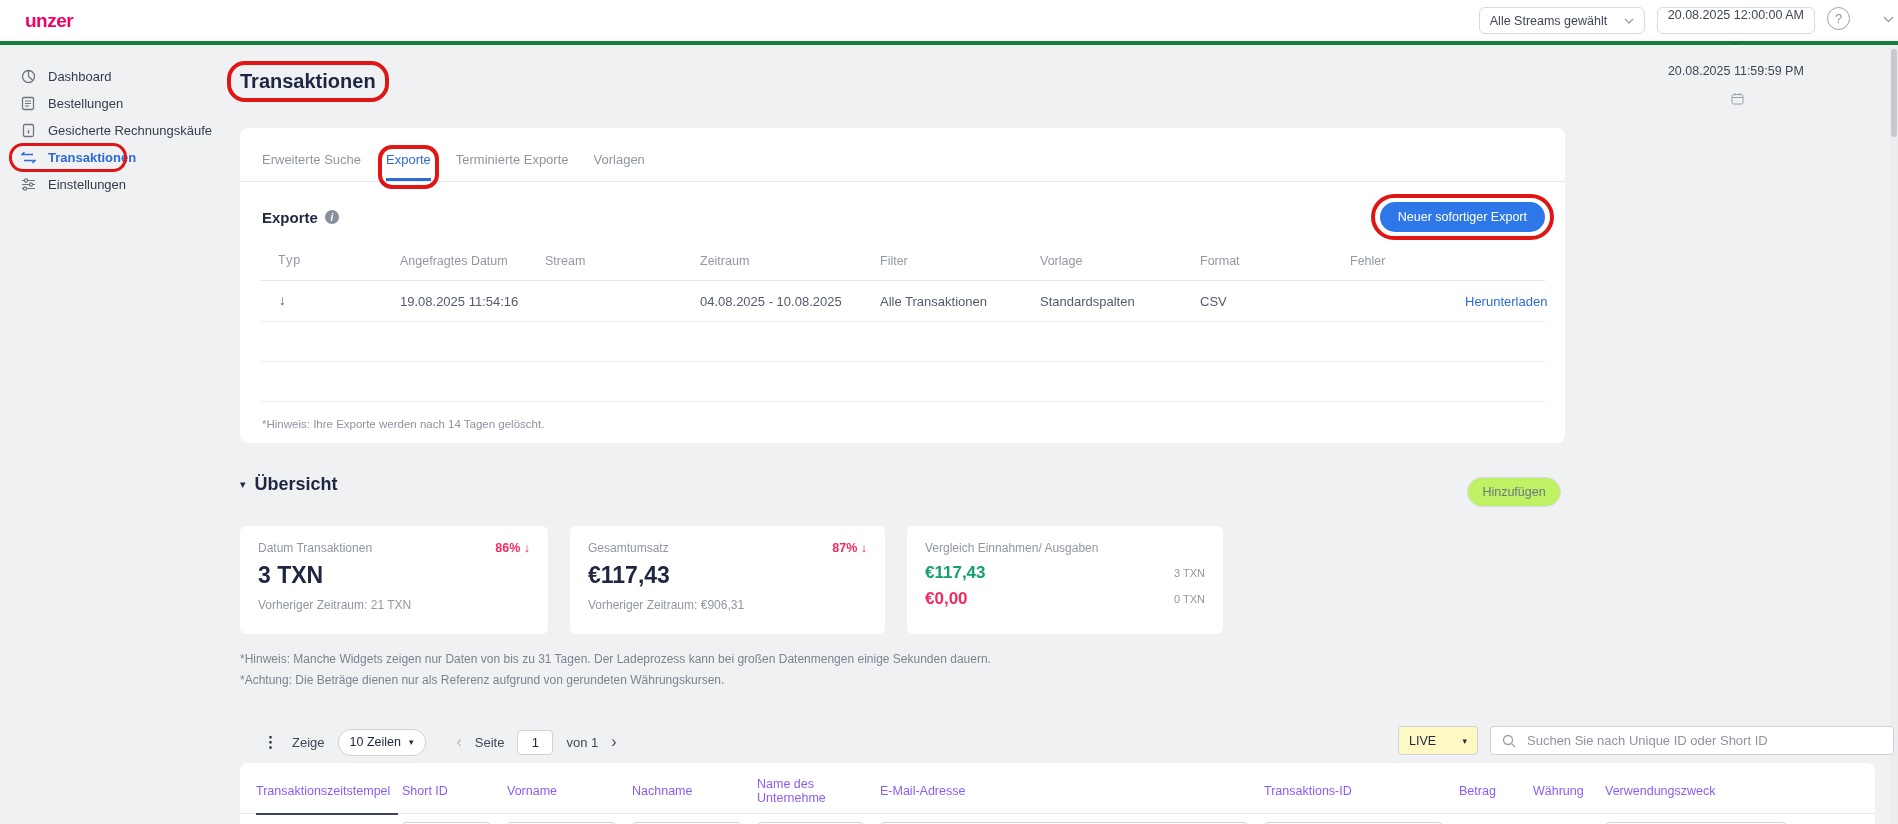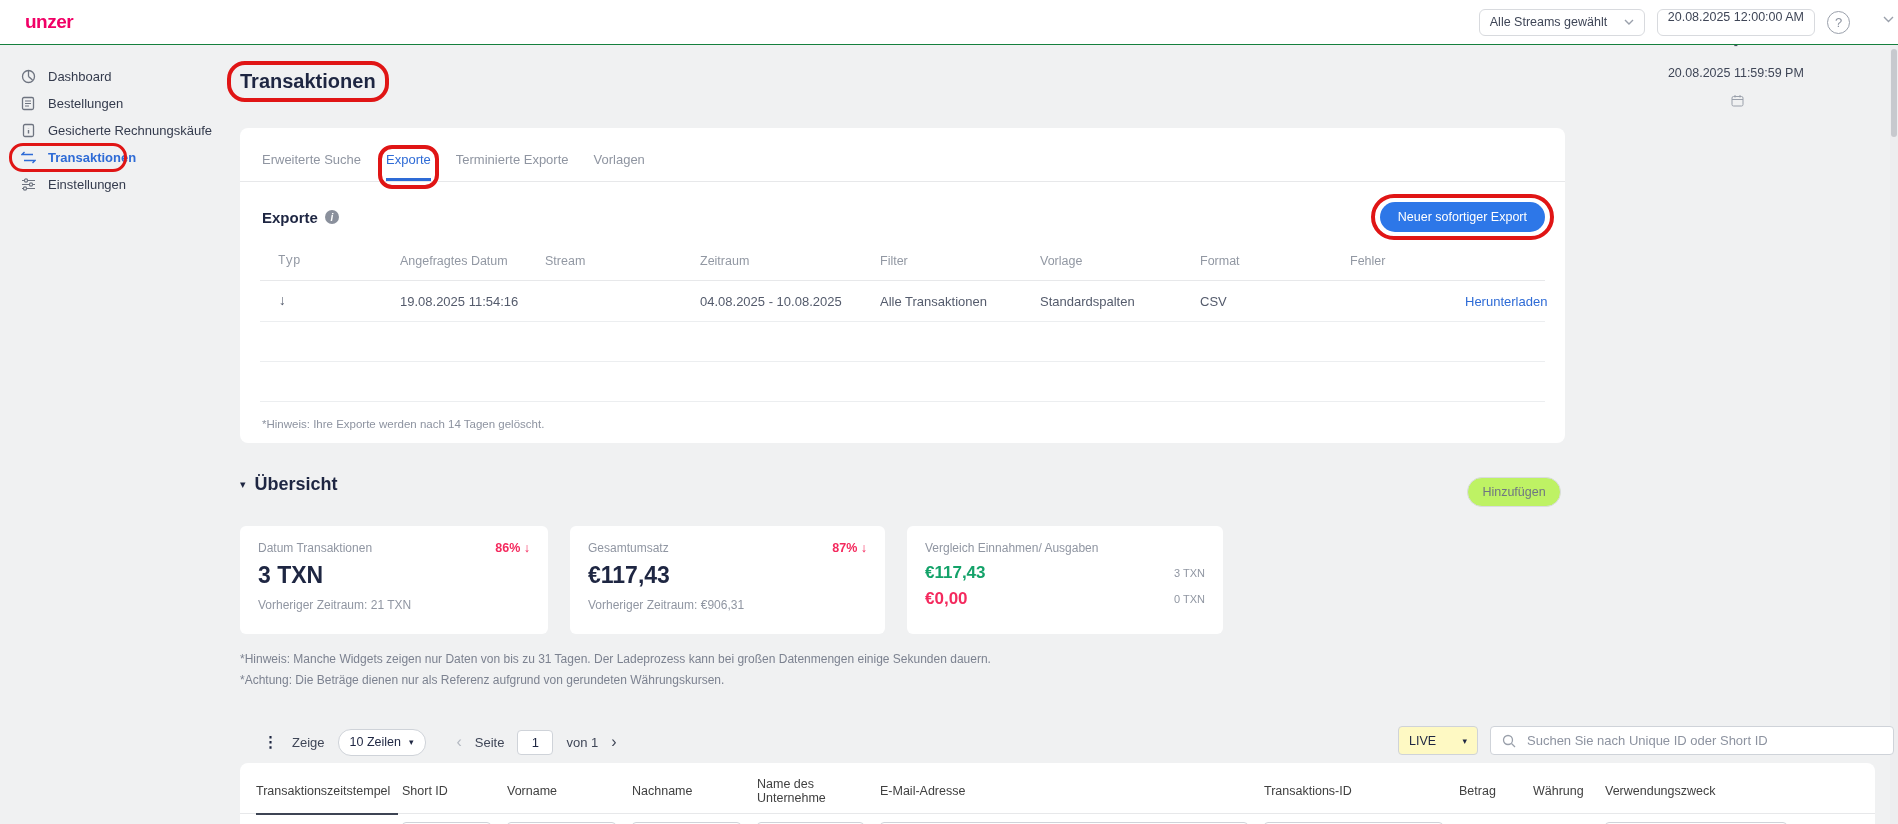--- a/index.html
+++ b/index.html
@@ -1,22 +1,22 @@
 <!DOCTYPE html>
 <html><head>
 <meta charset="utf-8">
 <style>
   html,body{margin:0;padding:0;}
   body{width:1898px;height:824px;overflow:hidden;font-family:"Liberation Sans",sans-serif;background:#f0f1f2;}
   #app{position:relative;width:1898px;height:824px;overflow:hidden;}
 
   
-  .topbar{position:absolute;left:0;top:0;width:100%;height:45px;background:#fff;border-bottom:1px solid #15803d;display:flex;align-items:center;box-sizing:border-box;}
+  .topbar{position:absolute;left:0;top:0;width:100%;height:45px;background:#fff;border-bottom:4px solid #15803d;display:flex;align-items:center;box-sizing:border-box;}
   .logo{margin-left:25px;font-size:19px;font-weight:800;color:#f10066;letter-spacing:-0.5px;}
-  .top-right{margin-left:auto;display:flex;align-items:center;gap:12px;margin-right:48px;}
+  .top-right{margin-left:auto;display:flex;align-items:flex-start;gap:12px;margin-right:48px;}
   .pillbox{height:27px;background:#fff;border:1px solid #d8dade;border-radius:6px;display:flex;align-items:center;padding:0 10px;font-size:12.5px;color:#3f4657;box-sizing:border-box;cursor:pointer;}
   .streams{width:166px;justify-content:space-between;}
   .daterange{gap:14px;flex-direction:column;}
   .help-circle{width:21px;height:21px;border:1.5px solid #9aa0ab;border-radius:50%;color:#8d93a0;font-size:13px;display:flex;align-items:center;justify-content:center;cursor:pointer;}
   .corner-chevron{position:absolute;right:4px;top:16px;color:#9aa0ab;}
 
   
   .scroll-track{position:absolute;right:0;top:45px;width:8px;height:779px;background:#ededef;}
   .scroll-thumb{position:absolute;right:1px;top:4px;width:6px;height:88px;border-radius:3px;background:#c7c9ce;}
 
@@ -90,21 +90,21 @@
   .pg-chev.dim{color:#b4b9c2;}
   .page-input{width:36px;height:25px;border:1px solid #cfd3d9;border-radius:4px;text-align:center;font-size:13px;color:#1e2642;font-family:"Liberation Sans",sans-serif;box-sizing:border-box;}
   .live-select{position:absolute;left:1398px;top:726px;width:80px;height:29px;background:#fef9c3;border:1px solid #cfd3d9;border-radius:4px;display:flex;align-items:center;justify-content:space-between;padding:0 10px;box-sizing:border-box;font-size:12.5px;color:#1e2642;cursor:pointer;}
   .search-box{position:absolute;left:1490px;top:726px;width:404px;height:29px;background:#fff;border:1px solid #cfd3d9;border-radius:4px;display:flex;align-items:center;gap:9px;padding:0 11px;box-sizing:border-box;}
   .search-box input{border:none;outline:none;flex:1;font-size:13px;color:#3f4657;font-family:"Liberation Sans",sans-serif;}
   .search-box input::placeholder{color:#8d93a0;}
 
   
   .bottom-table{position:absolute;left:240px;top:763px;width:1635px;height:140px;border-radius:8px 8px 0 0;background:#fff;}
   .btgrid{display:grid;grid-template-columns:162px 105px 125px 125px 123px 384px 195px 74px 72px 1fr;align-items:center;}
-  .bt-header{padding:14px 0 8px;border-bottom:1px solid #e7e8ea;color:#404040;font-size:12.5px;position:relative;}
+  .bt-header{padding:14px 0 8px;border-bottom:1px solid #e7e8ea;color:#8b5cf6;font-size:12.5px;position:relative;}
   .bt-header > div:first-child{padding-left:16px;}
   .bt-underline{position:absolute;left:16px;bottom:-2px;width:142px;height:2px;background:#3d4454;}
   .bt-filter{padding-top:8px;align-items:start;}
   .tz{padding-left:16px;font-size:11.5px;color:#6f7582;}
   .f-input{height:26px;border:1px solid #cfd3d9;border-radius:4px;background:#fff;margin-right:16px;box-sizing:border-box;border:1px solid #cfd3d9;outline:none;font-family:"Liberation Sans",sans-serif;font-size:12px;color:#3f4657;padding:0 8px;width:calc(100% - 16px);}
   .f-alle{font-size:12.5px;color:#6f7582;text-align:center;padding-top:5px;cursor:pointer;}
   .f-input.vz{width:182px;}
 
   svg{display:block;}
 </style>

